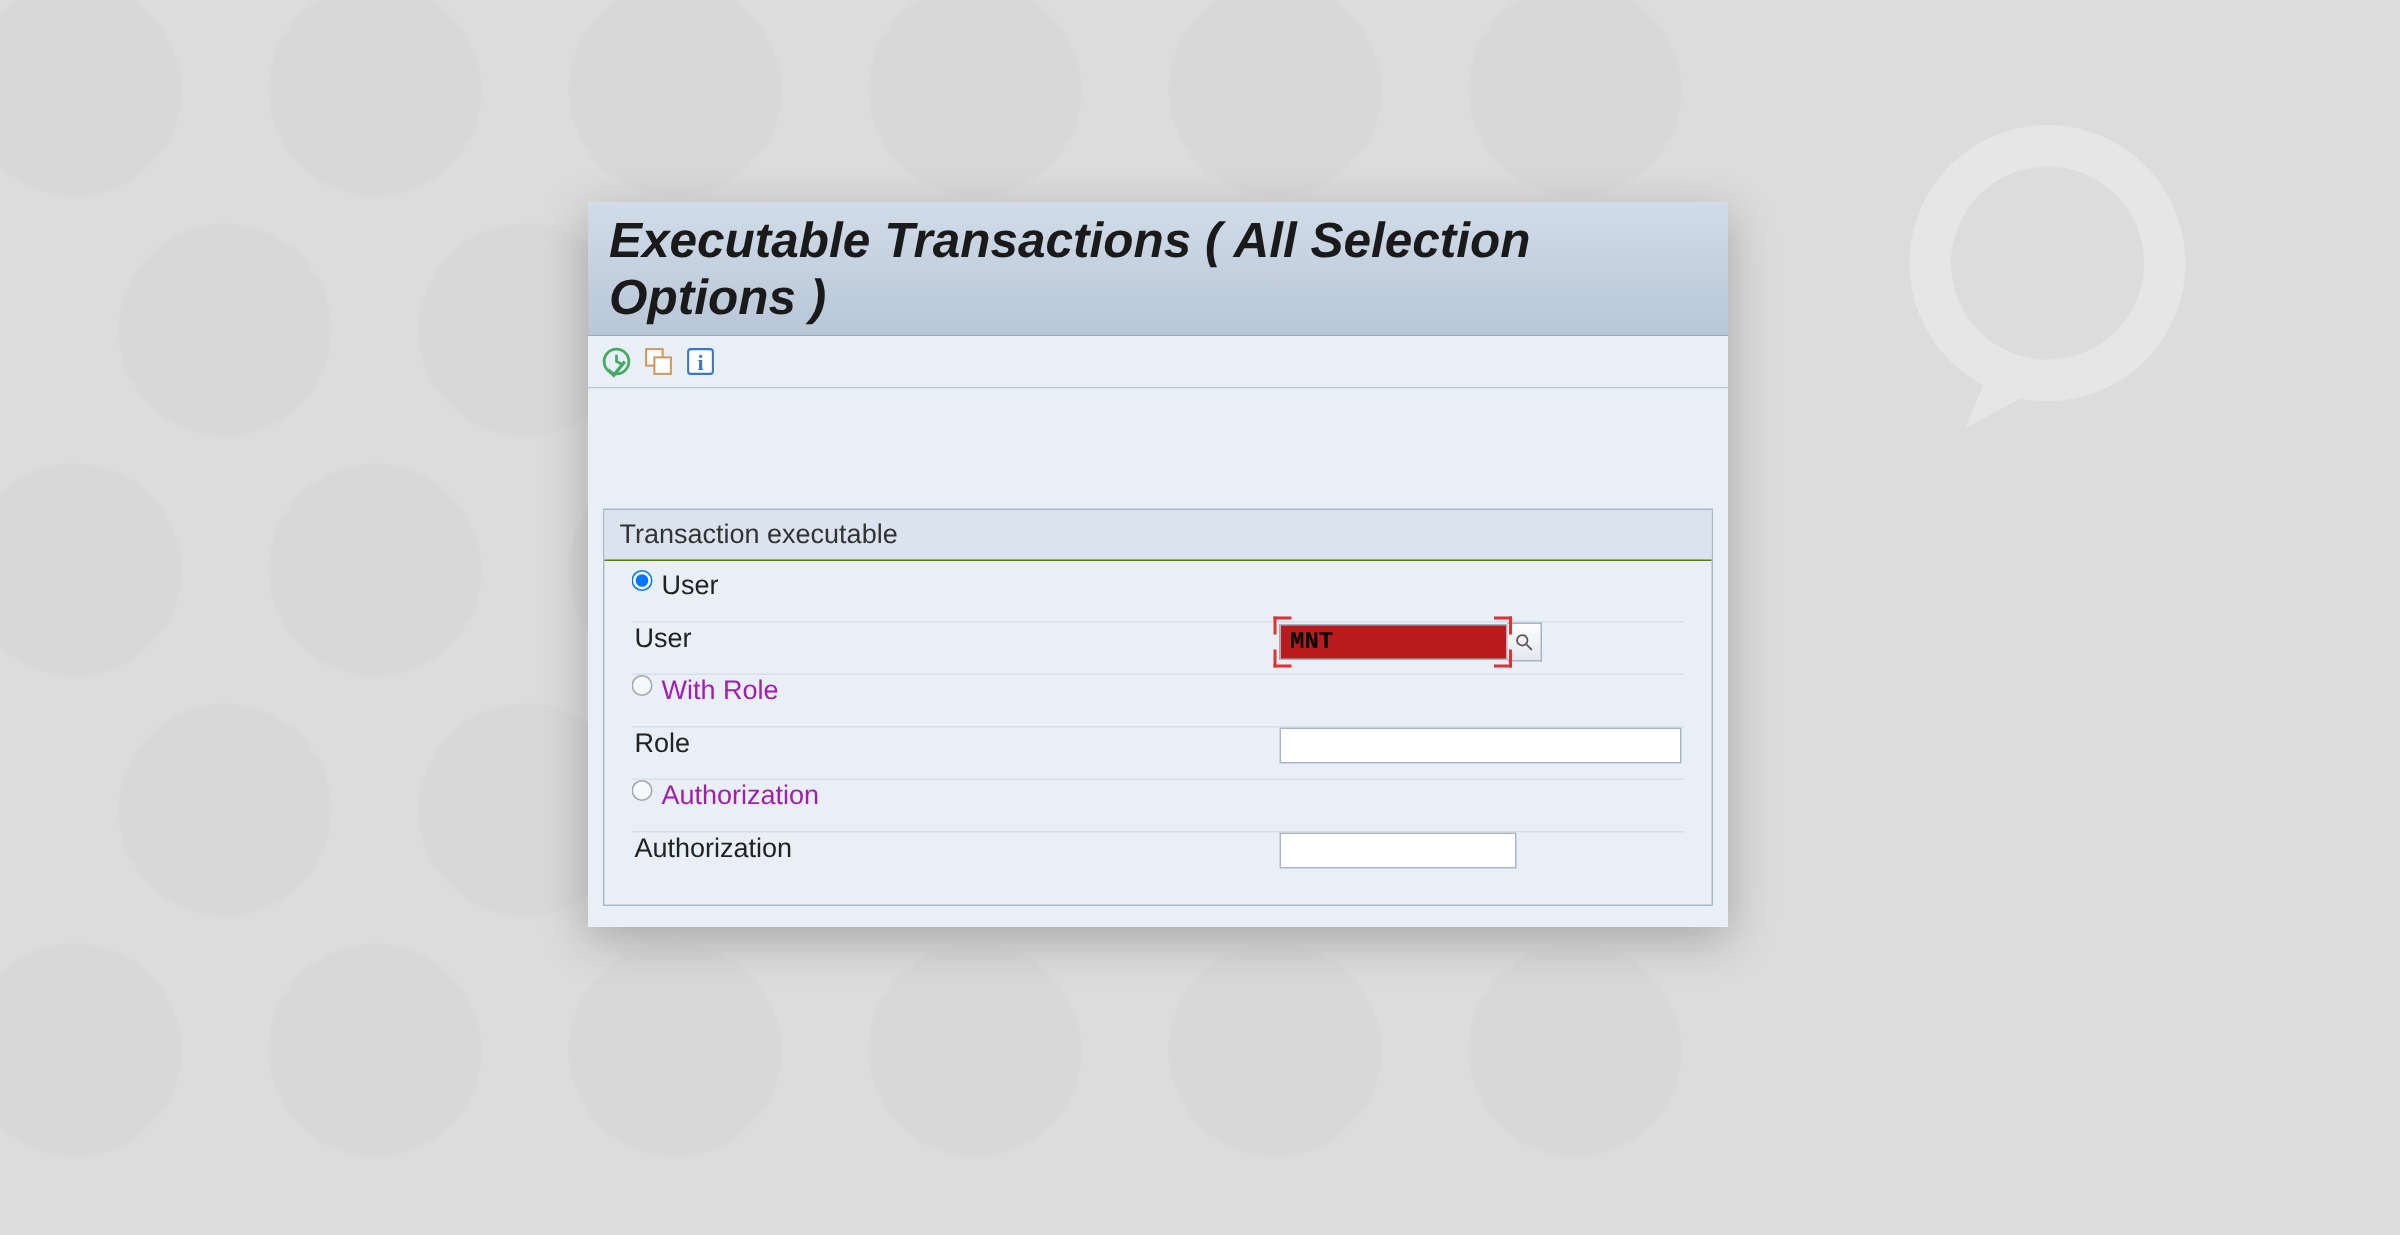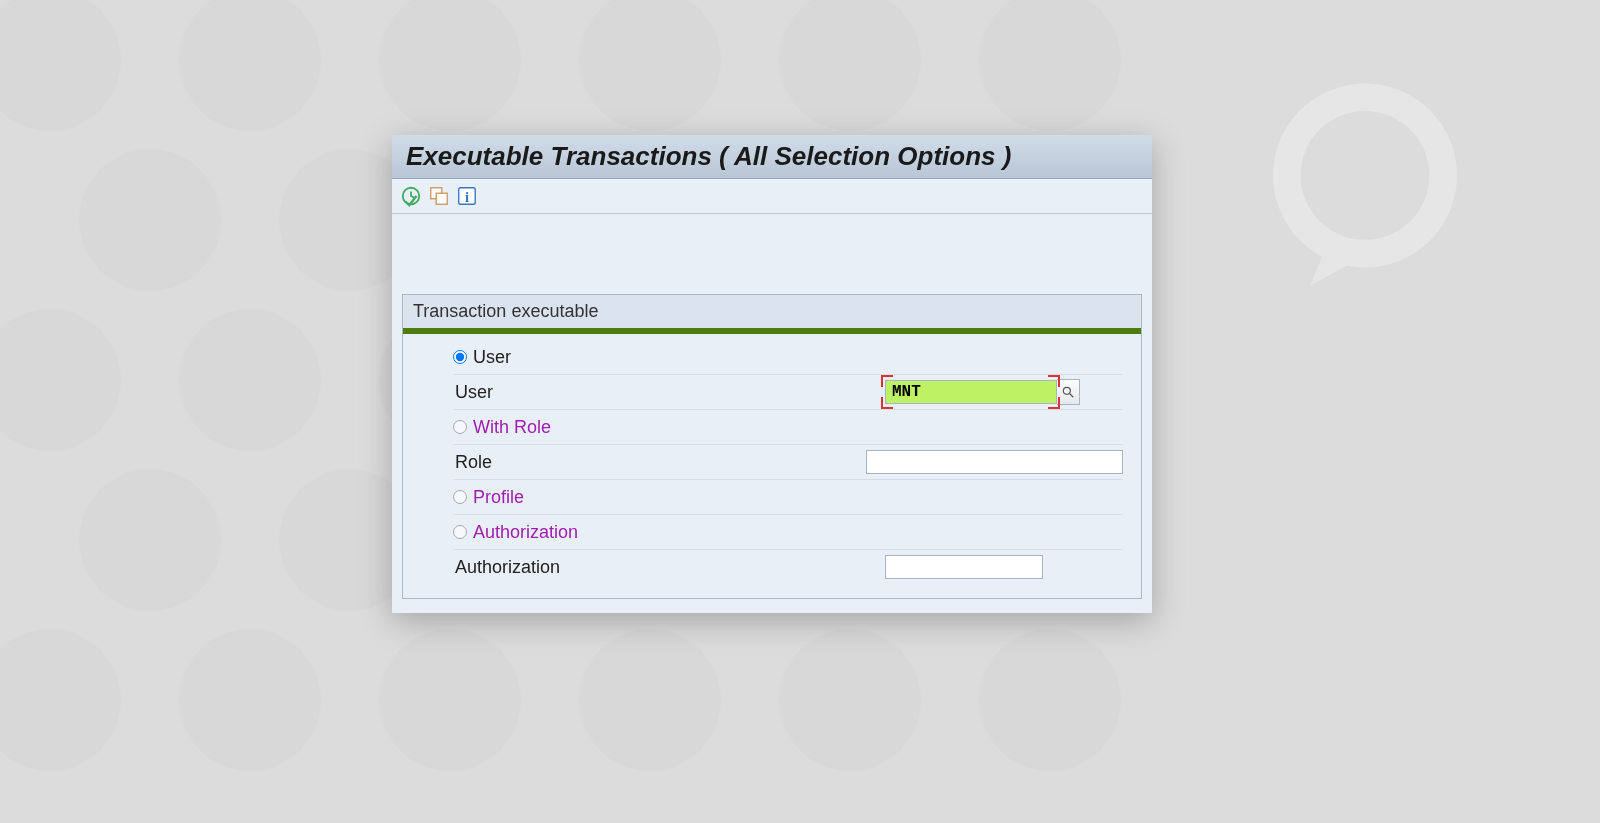--- a/index.html
+++ b/index.html
@@ -64,21 +64,21 @@
     top: 135px;
     width: 760px;
     box-shadow: 0 8px 30px rgba(0,0,0,0.25);
     background: #e8eff6;
   }
 
   .sap-titlebar {
     background: linear-gradient(#d1dce8, #b8c6d6);
     border-bottom: 1px solid #9aaabc;
     padding: 6px 14px;
-    font-size: 26px;
+    font-size: 33px;
     font-weight: bold;
     font-style: italic;
     color: #1a1a1a;
     font-family: "Verdana", Arial, sans-serif;
   }
 
   .sap-toolbar {
     background: #e8eff6;
     border-bottom: 1px solid #bcc8d6;
     padding: 4px 8px;
@@ -105,34 +105,33 @@
   .group-box {
     border: 1px solid #aab8c8;
     background: #e8eff6;
     padding: 0 0 14px 0;
   }
 
   .group-title {
     font-size: 18px;
     color: #333;
     padding: 6px 10px 6px 10px;
-    border-bottom: 6px solid #4d7c0f;
+    border-bottom: 1px solid #4d7c0f;
     background: #dbe4ee;
   }
 
   .form-rows {
     padding: 6px 18px 0 18px;
   }
 
   .radio-row, .field-row {
     display: flex;
-    align-items: center;
+    align-items: flex-start;
     height: 34px;
     border-bottom: 1px solid #d6dee8;
-    margin-left: 32px;
   }
   .radio-row input[type=radio] {
     margin: 0 6px 0 0;
     width: 14px;
     height: 14px;
   }
   .radio-row label {
     font-size: 18px;
     color: #222;
   }
@@ -164,23 +163,23 @@
   .auth-input   { width: 158px; }
 
   
   .user-input-wrap {
     position: relative;
     display: flex;
     align-items: center;
   }
   .user-input {
     height: 24px;
-    width: 172px;
+    width: 152px;
     border: 1px solid #a9b4c2;
-    background: #bef264;
+    background: #b91c1c;
     font-family: "Courier New", monospace;
     font-size: 16px;
     font-weight: bold;
     padding: 0 6px;
     box-sizing: border-box;
   }
   .bracket {
     position: absolute;
     width: 10px;
     height: 10px;
@@ -273,24 +272,20 @@
 
         <div class="radio-row disabled">
           <input type="radio" name="texec" style="">
           <label>With Role</label>
         </div>
         <div class="field-row">
           <span class="flabel">Role</span>
           <input class="text-input role-input" type="text" value="" style="">
         </div>
 
-        <div class="radio-row disabled">
-          <input type="radio" name="texec" style="">
-          <label>Profile</label>
-        </div>
 
         <div class="radio-row disabled">
           <input type="radio" name="texec" style="">
           <label>Authorization</label>
         </div>
         <div class="field-row" style="border-bottom:none">
           <span class="flabel">Authorization</span>
           <input class="text-input auth-input" type="text" value="" style="">
         </div>
 

